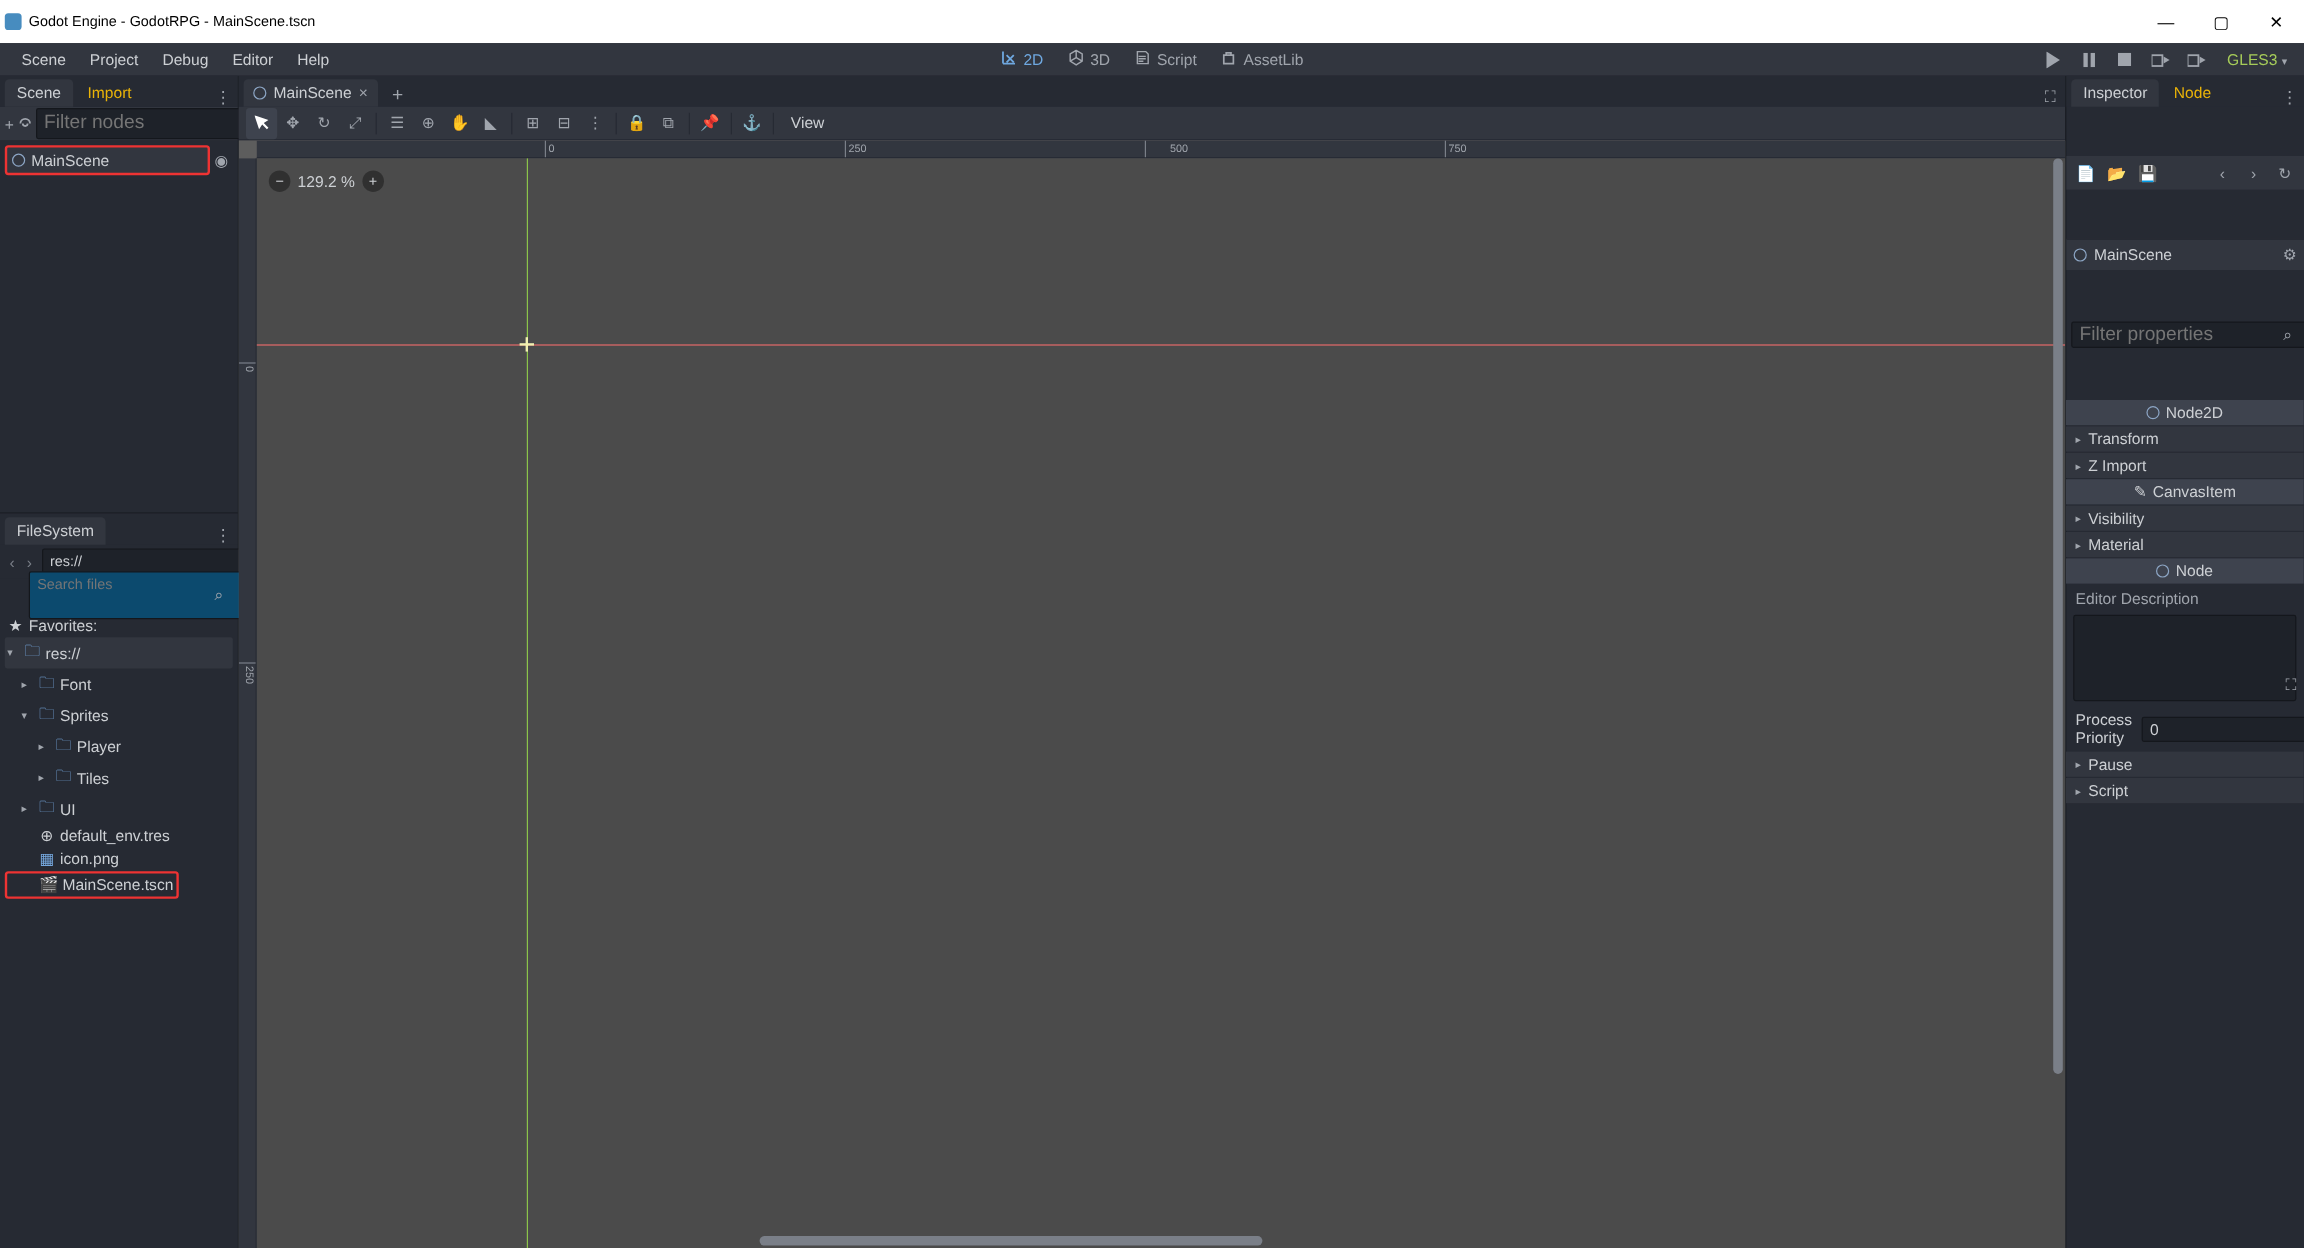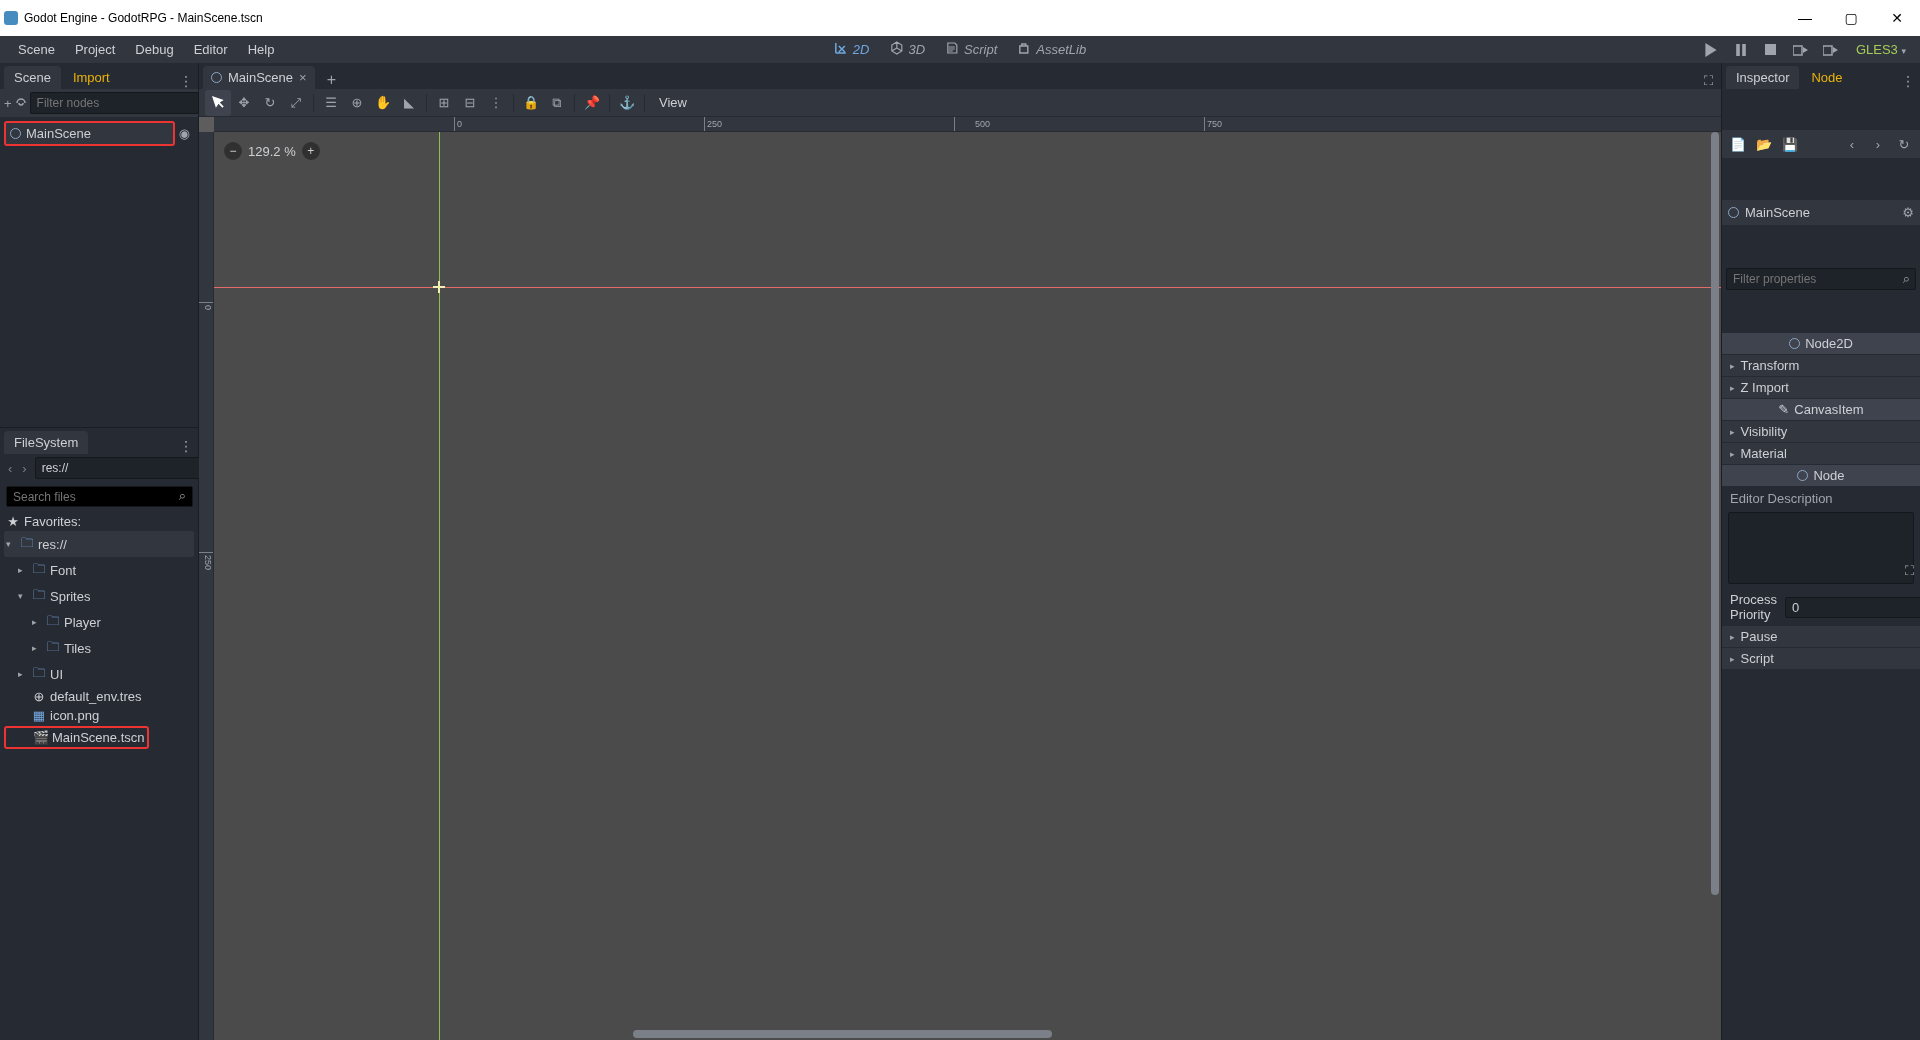--- a/index.html
+++ b/index.html
@@ -6,48 +6,48 @@
 body { background: #1e2229; color: #cdd0d4; width: 1920px; height: 1040px; overflow: hidden; display: flex; flex-direction: column; }
 .titlebar { height: 36px; background: #fff; color: #000; display: flex; align-items: center; padding: 0 4px; justify-content: space-between; }
 .titlebar-left { display: flex; align-items: center; gap: 6px; }
 .titlebar-icon { width: 14px; height: 14px; background: #478cbf; border-radius: 3px; }
 .titlebar-text { font-size: 12px; }
 .titlebar-btns { display: flex; gap: 8px; }
 .titlebar-btn { width: 38px; height: 24px; display: flex; align-items: center; justify-content: center; font-size: 14px; }
 .menubar { height: 27px; background: #32363f; display: flex; align-items: center; padding: 0 8px; position: relative; }
 .menu-items-left { display: flex; gap: 0; }
 .menu-item { padding: 4px 10px; cursor: pointer; color: #cdd0d4; }
-.menu-center { position: absolute; left: 50%; transform: translateX(-50%); display: flex; gap: 0; font-style: italic; }
+.menu-center { position: absolute; left: 50%; transform: translateX(-50%); display: flex; gap: 0; }
 .center-btn { padding: 4px 10px; display: flex; align-items: center; gap: 5px; color: #a0a5ad; cursor: pointer; }
 .center-btn.active { color: #6fa8e0; }
 .center-btn svg { width: 14px; height: 14px; }
 .menu-right { position: absolute; right: 8px; display: flex; align-items: center; gap: 8px; }
 .play-btn { width: 22px; height: 22px; display: flex; align-items: center; justify-content: center; cursor: pointer; color: #a0a5ad; }
 .gles { color: #a6cc59; padding: 0 6px; }
 .main-row { flex: 1; display: flex; min-height: 0; }
 .left-col { width: 199px; display: flex; flex-direction: column; background: #262a33; border-right: 1px solid #1a1d23; }
 .panel-tabs { height: 26px; display: flex; align-items: flex-end; padding: 0 4px; background: #262a33; position: relative; }
 .panel-tab { padding: 4px 10px; background: #32363f; color: #cdd0d4; border-radius: 4px 4px 0 0; margin-right: 2px; cursor: pointer; }
 .panel-tab.inactive { background: transparent; color: #eab308; }
 .vmenu-dots { position: absolute; right: 6px; color: #a0a5ad; cursor: pointer; font-size: 14px; letter-spacing: -1px; }
 .scene-toolbar { height: 28px; background: #32363f; display: flex; align-items: center; padding: 0 4px; gap: 2px; }
 .tbtn { width: 24px; height: 24px; display: flex; align-items: center; justify-content: center; color: #a0a5ad; cursor: pointer; }
-.filter-input { flex: 1; background: #1e2229; border: 1px solid #14171c; color: #ef4444; padding: 3px 6px; border-radius: 2px; font-size: 12px; }
+.filter-input { flex: 1; background: #1e2229; border: 1px solid #14171c; color: #ef4444; padding: 3px 6px; border-radius: 2px; font-size: 16px; }
 .scene-tree { flex: 0 0 auto; background: #262a33; padding: 4px; height: 310px; }
 .tree-row { display: flex; align-items: center; padding: 3px 4px; gap: 5px; border-radius: 2px; position: relative; }
 .tree-row.hl { background: #32363f; }
 .red-border { border: 2px solid #e33; border-radius: 3px; }
 .node-icon-circle { width: 11px; height: 11px; border: 1.5px solid #8da6c5; border-radius: 50%; flex-shrink: 0; }
 .fs-panel { flex: 1; display: flex; flex-direction: column; border-top: 1px solid #1a1d23; }
 .fs-nav { height: 28px; background: #262a33; display: flex; align-items: center; padding: 0 6px; gap: 6px; }
 .nav-arrow { color: #7a7f88; cursor: pointer; padding: 0 2px; }
 .path-input { flex: 1; background: #1e2229; border: 1px solid #14171c; color: #cdd0d4; padding: 3px 6px; border-radius: 2px; font-size: 12px; }
 .split-icon { color: #cdd0d4; cursor: pointer; }
 .fs-search { height: 28px; padding: 0 6px; display: flex; align-items: center; }
-.search-input { flex: 1; background: #000000; border: 1px solid #14171c; color: #a0a5ad; padding: 3px 24px 2px 6px; border-radius: 2px; font-size: 12px; }
+.search-input { flex: 1; background: #0c4a6e; border: 1px solid #14171c; color: #a0a5ad; padding: 3px 24px 21px 6px; border-radius: 2px; font-size: 12px; margin-left: 18px; }
 .fs-tree { flex: 1; background: #262a33; padding: 2px 4px; overflow: auto; }
 .fs-item { display: flex; align-items: center; padding: 2px 2px; gap: 4px; color: #cdd0d4; cursor: pointer; }
 .fs-item.sel { background: #32363f; border-radius: 2px; }
 .fs-arrow { width: 10px; color: #a0a5ad; font-size: 9px; }
 .fs-icon { width: 14px; display: flex; justify-content: center; }
 .folder { color: #76a9e0; }
 .ind1 { padding-left: 14px; }
 .ind2 { padding-left: 28px; }
 .center-col { flex: 1; display: flex; flex-direction: column; background: #32363f; min-width: 0; }
 .scene-tabs { height: 26px; background: #262a33; display: flex; align-items: flex-end; padding: 0 4px; gap: 4px; position: relative; }

